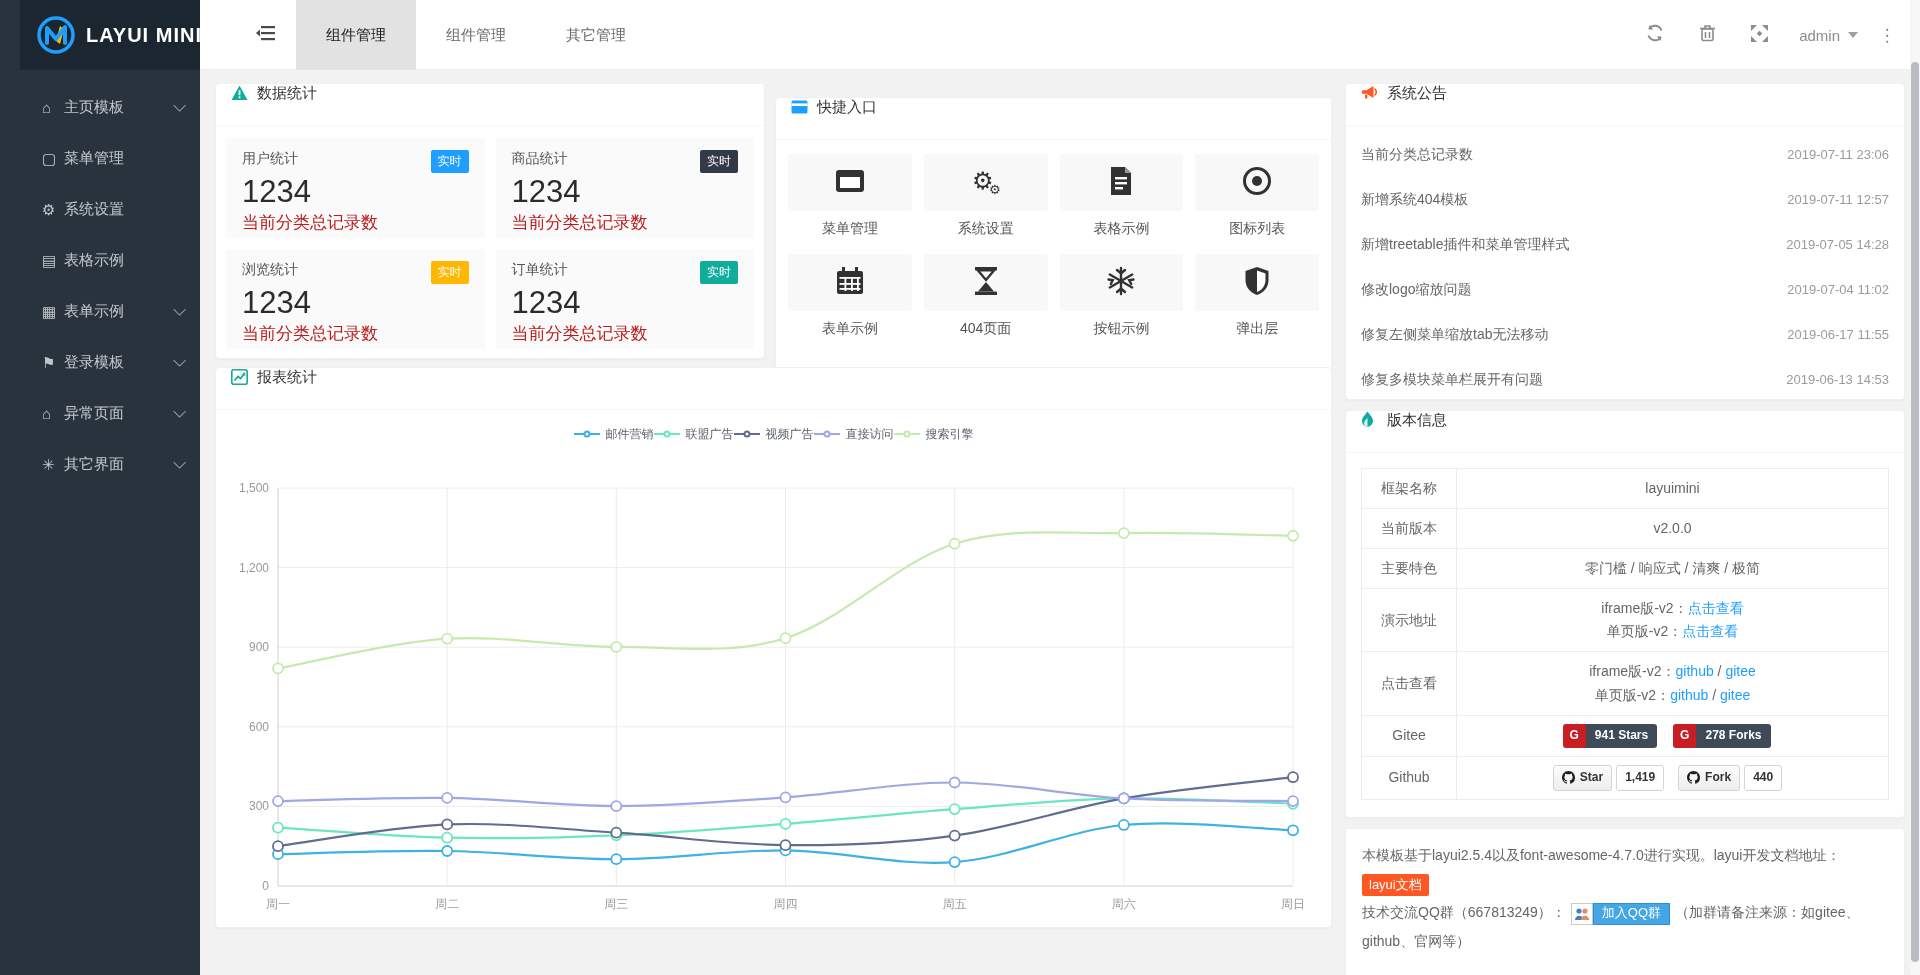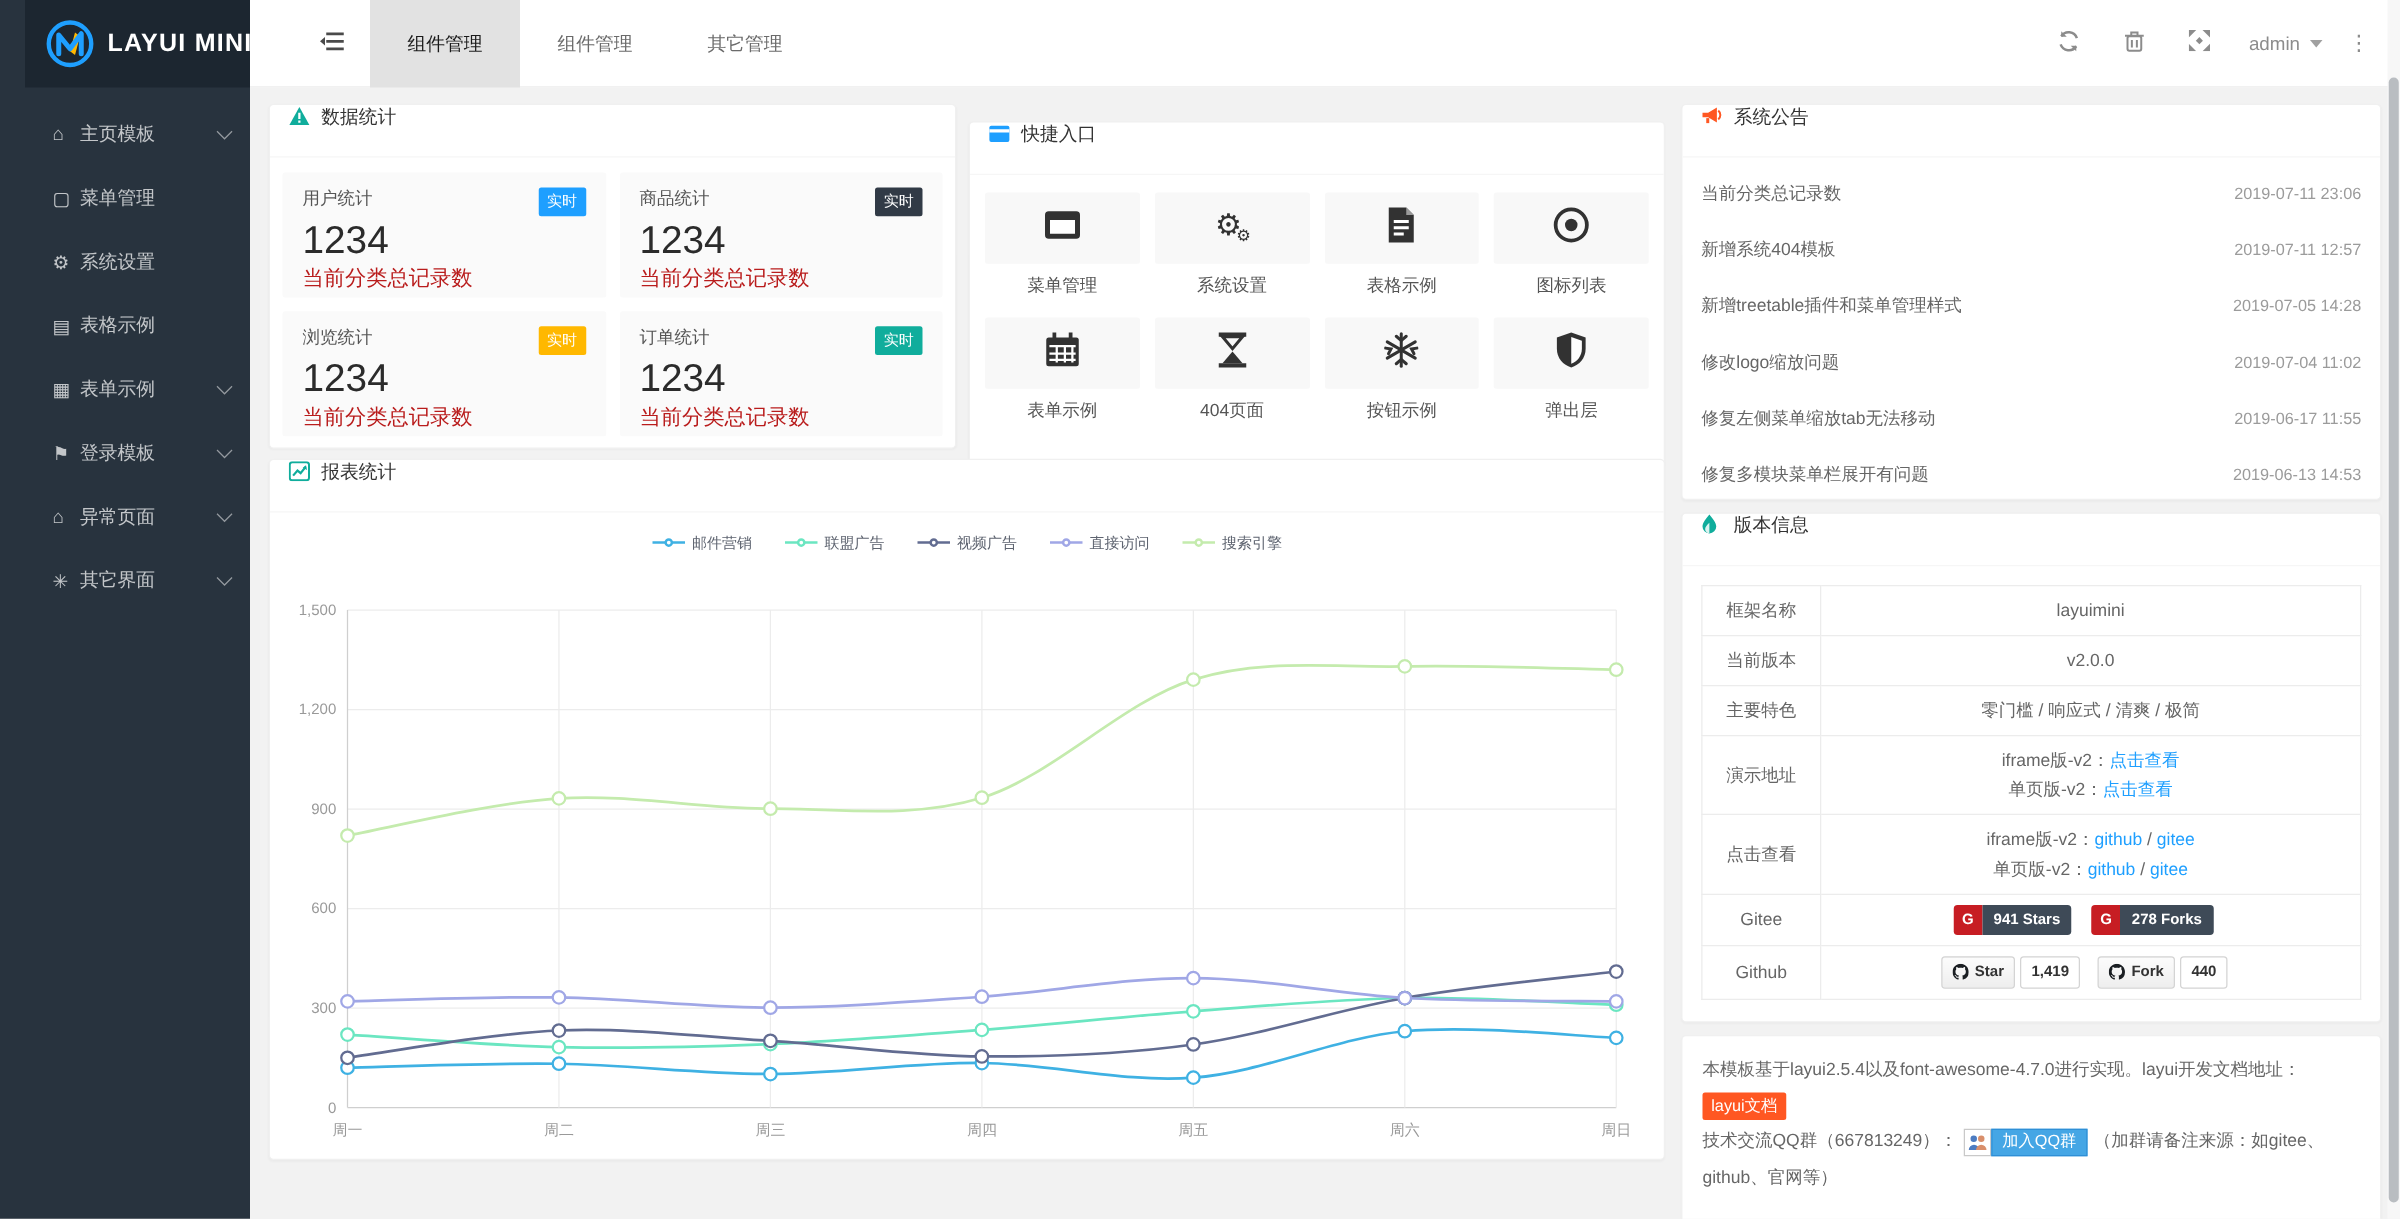--- a/index.html
+++ b/index.html
@@ -52,21 +52,21 @@
   .stat-value { font-size:31px; color:#2b2b2b; line-height:1.15; margin-top:1px; }
   .stat-desc { font-size:17px; color:#b91c1c; margin-top:1px; }
 
   
   .quick-grid { padding:14px 12px; display:grid; grid-template-columns:repeat(4,1fr); gap:16px 12px; }
   .quick-item { text-align:center; cursor:pointer; }
   .quick-icobox { height:57px; background:#f8f8f8; display:flex; align-items:center; justify-content:center; border-radius:2px; }
   .quick-label { margin-top:9px; font-size:14px; color:#555; }
 
   
-  .legend-row { display:flex; justify-content:center; align-items:center; gap:26px; height:40px; margin-top:4px; }
+  .legend-row { display:flex; justify-content:center; align-items:center; height:40px; margin-top:4px; }
   .legend-item { display:flex; align-items:center; cursor:pointer; }
   .legend-mark { position:relative; width:26px; height:2px; }
   .legend-mark .dotc { position:absolute; left:50%; top:50%; transform:translate(-50%,-50%); width:7px; height:7px; border-radius:50%; background:#fff; border-width:2px; border-style:solid; }
   .legend-label { font-size:12px; color:#5e6470; margin-left:6px; }
 
   
   .notice-list { padding:6px 15px; }
   .notice-row { height:45px; display:flex; align-items:center; justify-content:space-between; cursor:pointer; }
   .notice-title { font-size:14px; color:#666; }
   .notice-time { font-size:13px; color:#9b9b9b; }

